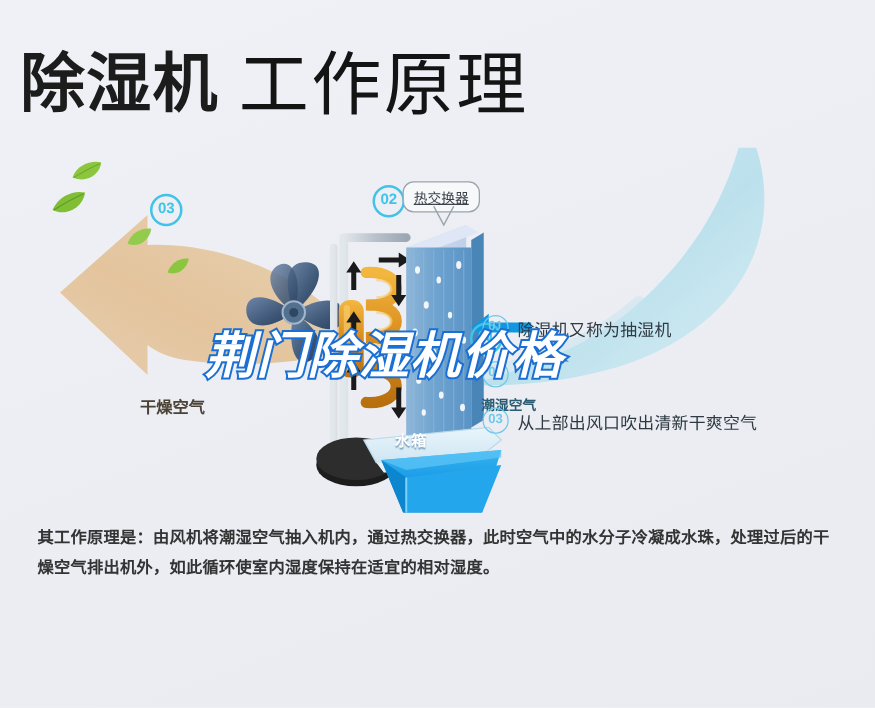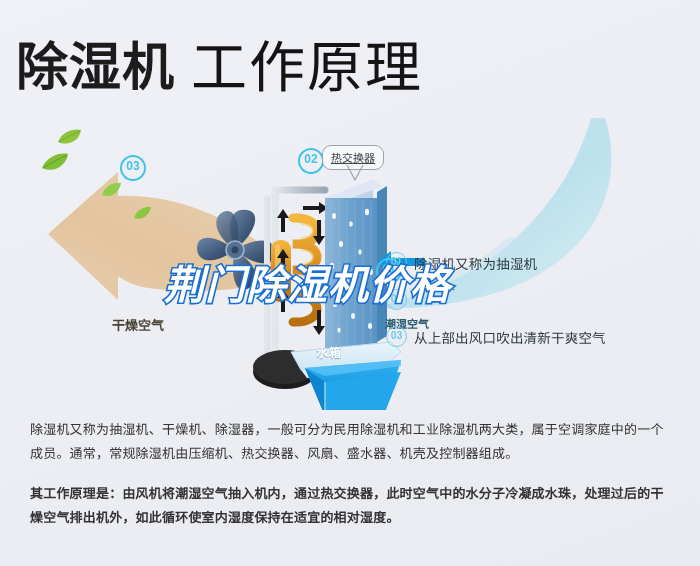--- a/index.html
+++ b/index.html
@@ -417,17 +417,16 @@
     </div>
     <div class="step">
       <span class="step-num">03</span>
       <span class="step-txt">从上部出风口吹出清新干爽空气</span>
     </div>
   </div>
 
   <div class="watermark">荆门除湿机价格</div>
 
   <div class="desc">
-    <p>除湿机又称为抽湿机、干燥机、除湿器，一般可分为民用除湿机和工业除湿机两大类，属于空调家庭中的一个成员。通常，常规除湿机由压缩机、热交换器、风扇、盛水器、机壳及控制器组成。</p>
     <p>其工作原理是：由风机将潮湿空气抽入机内，通过热交换器，此时空气中的水分子冷凝成水珠，处理过后的干燥空气排出机外，如此循环使室内湿度保持在适宜的相对湿度。</p>
   </div>
 
 </div>
 
 </body></html>

